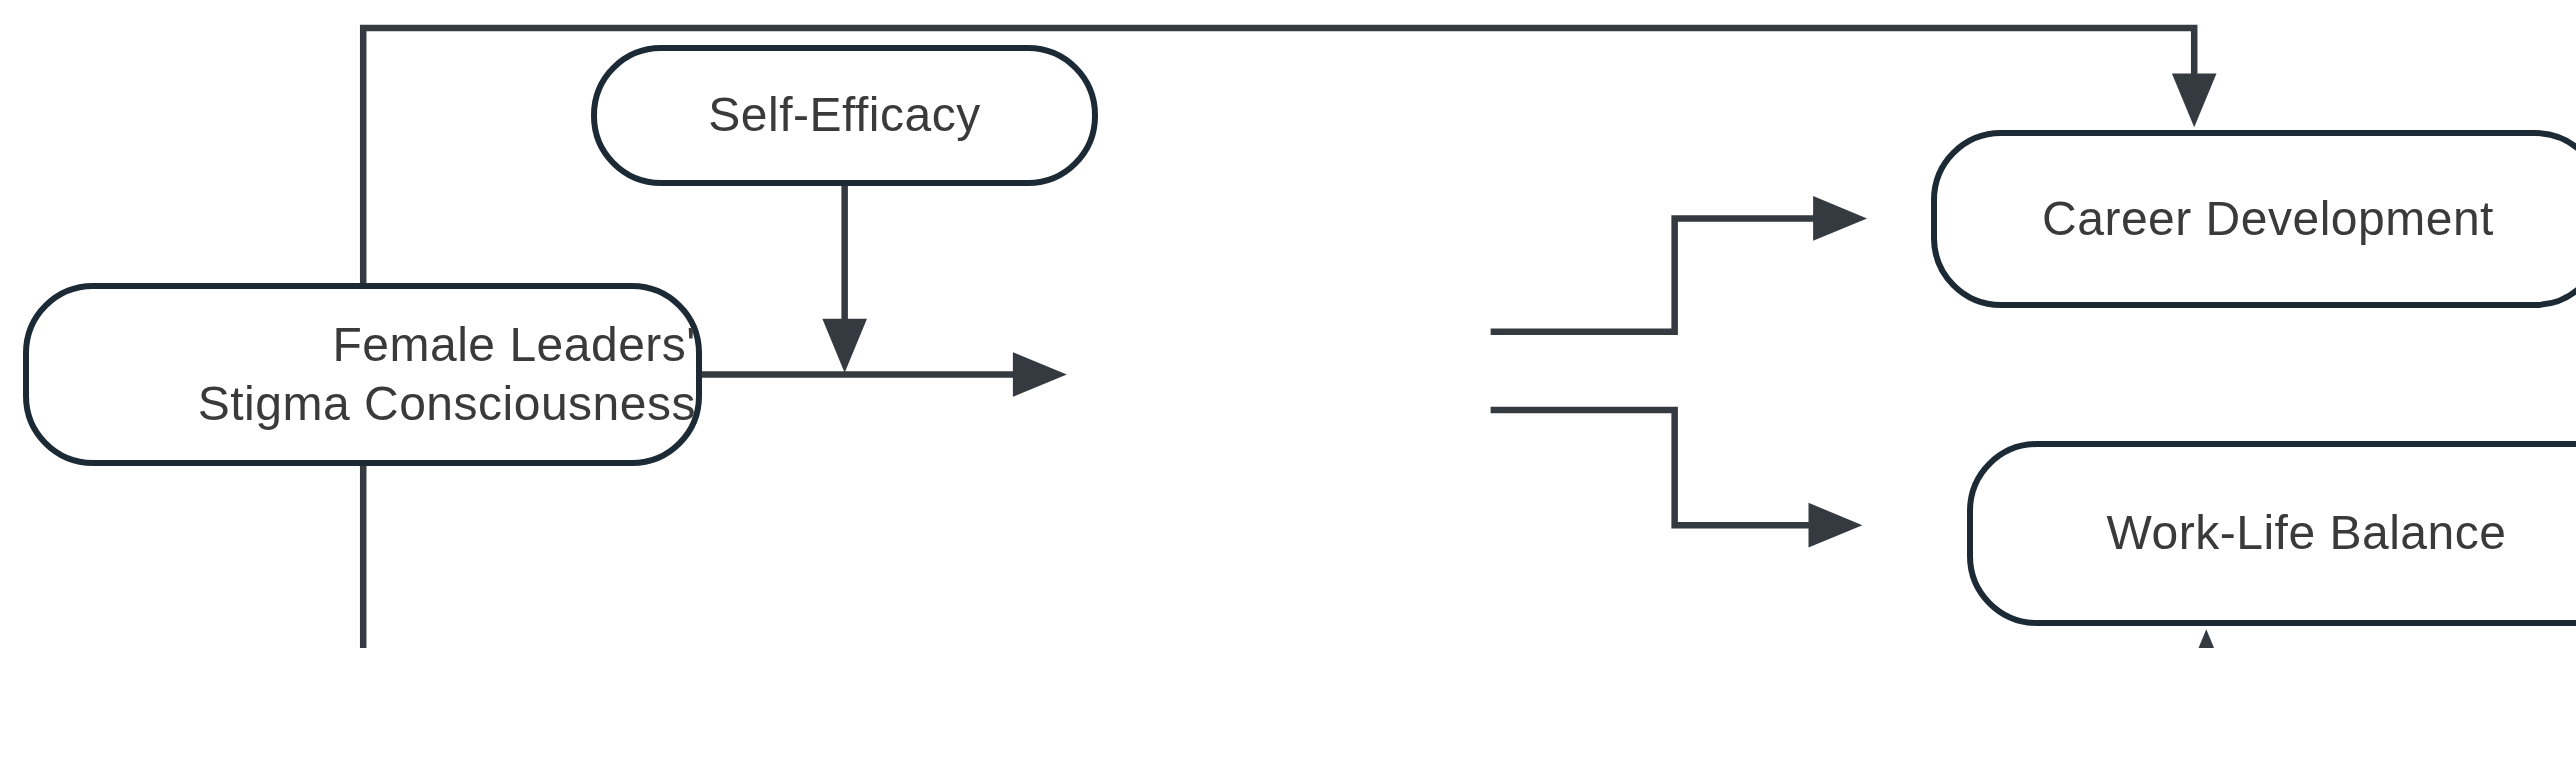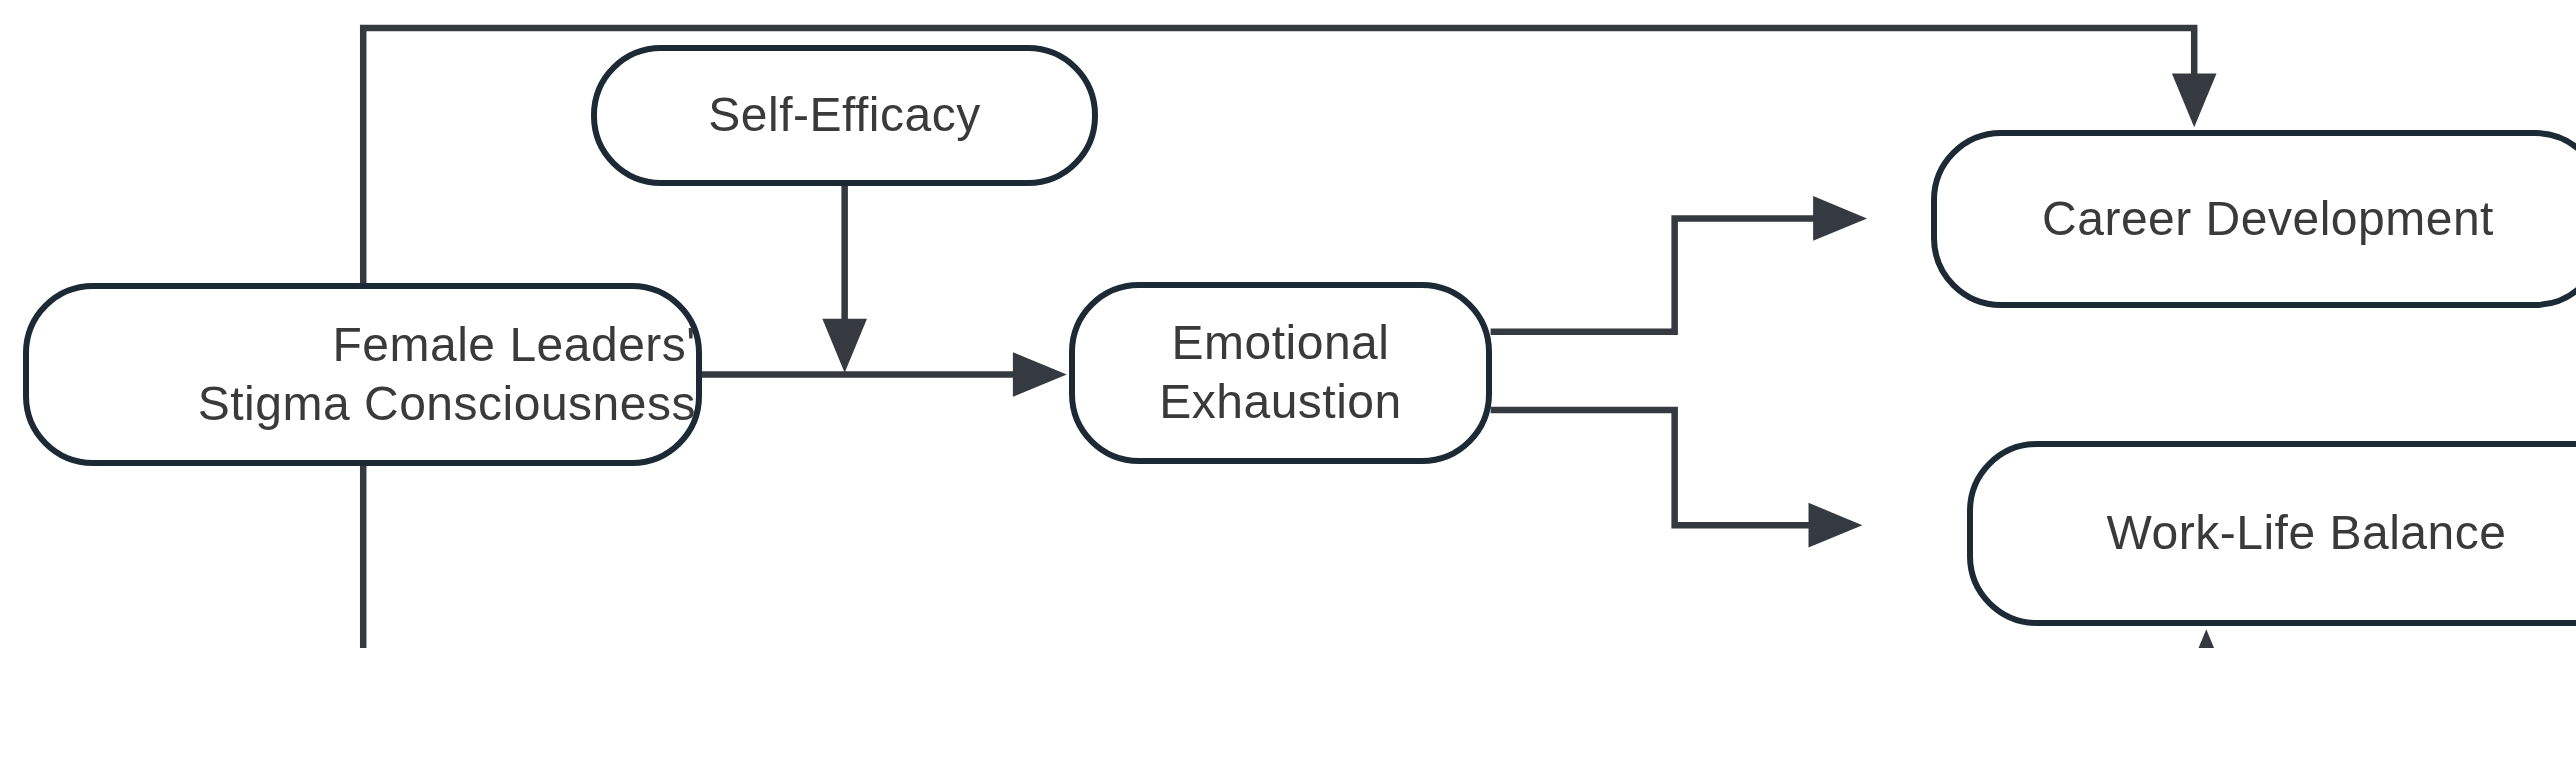--- a/index.html
+++ b/index.html
@@ -104,24 +104,20 @@
 
   <div class="node" id="node-self-efficacy">
     <span class="line">Self-Efficacy</span>
   </div>
 
   <div class="node" id="node-female-stigma">
     <span class="line">Female Leaders'</span>
     <span class="line">Stigma Consciousness</span>
   </div>
 
-  <div class="node" id="node-emotional">
-    <span class="line">Emotional</span>
-    <span class="line">Exhaustion</span>
-  </div>
 
   <div class="node" id="node-career">
     <span class="line">Career Development</span>
   </div>
 
   <div class="node" id="node-worklife">
     <span class="line">Work-Life Balance</span>
   </div>
 
 </div>

